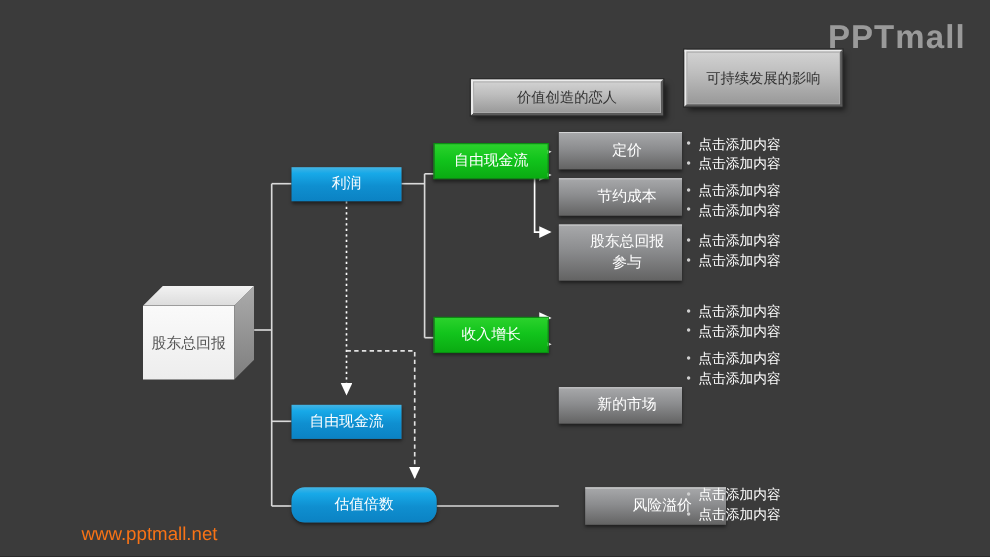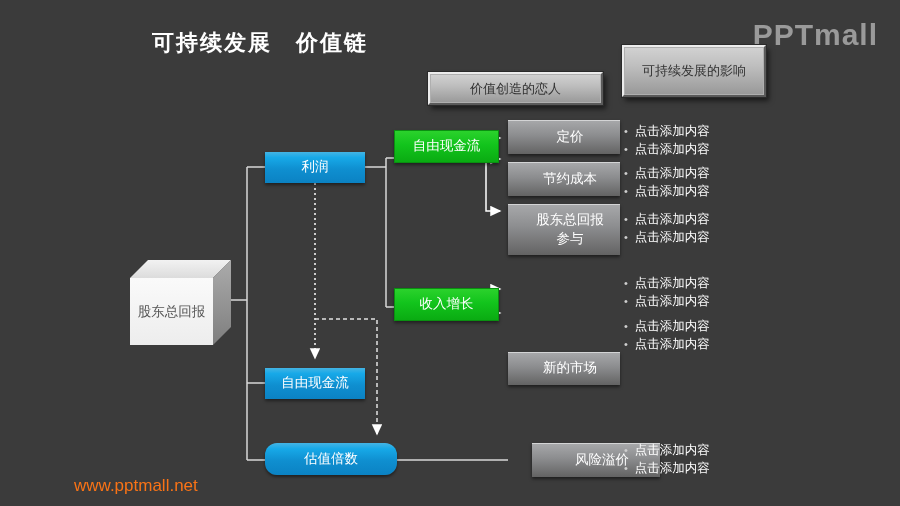--- a/index.html
+++ b/index.html
@@ -105,21 +105,20 @@
       <path d="M486,161 V211 H500" marker-end="url(#arw)"></path>
       <path d="M497,289 H500" marker-end="url(#arw)"></path>
       <path d="M497,313 H500" marker-end="url(#arw)"></path>
     </g>
 
     <path d="M315,183 V358" stroke="#FFFFFF" stroke-width="1.5" fill="none" stroke-dasharray="2,3" marker-end="url(#arw)"></path>
 
     <path d="M315,319 H377 V434" stroke="#E2E2E2" stroke-width="1.5" fill="none" stroke-dasharray="4,3" marker-end="url(#arw)"></path>
   </svg>
 
-  <div class="abs title">可持续发展　价值链</div>
   <div class="abs logo">PPTmall</div>
   <div class="abs footer">www.pptmall.net</div>
 
   <div class="abs hdr-btn hdr1">
     <span>价值创造的恋人</span>
   </div>
   <div class="abs hdr-btn hdr2">
     <span>可持续发展的影响</span>
   </div>
 

